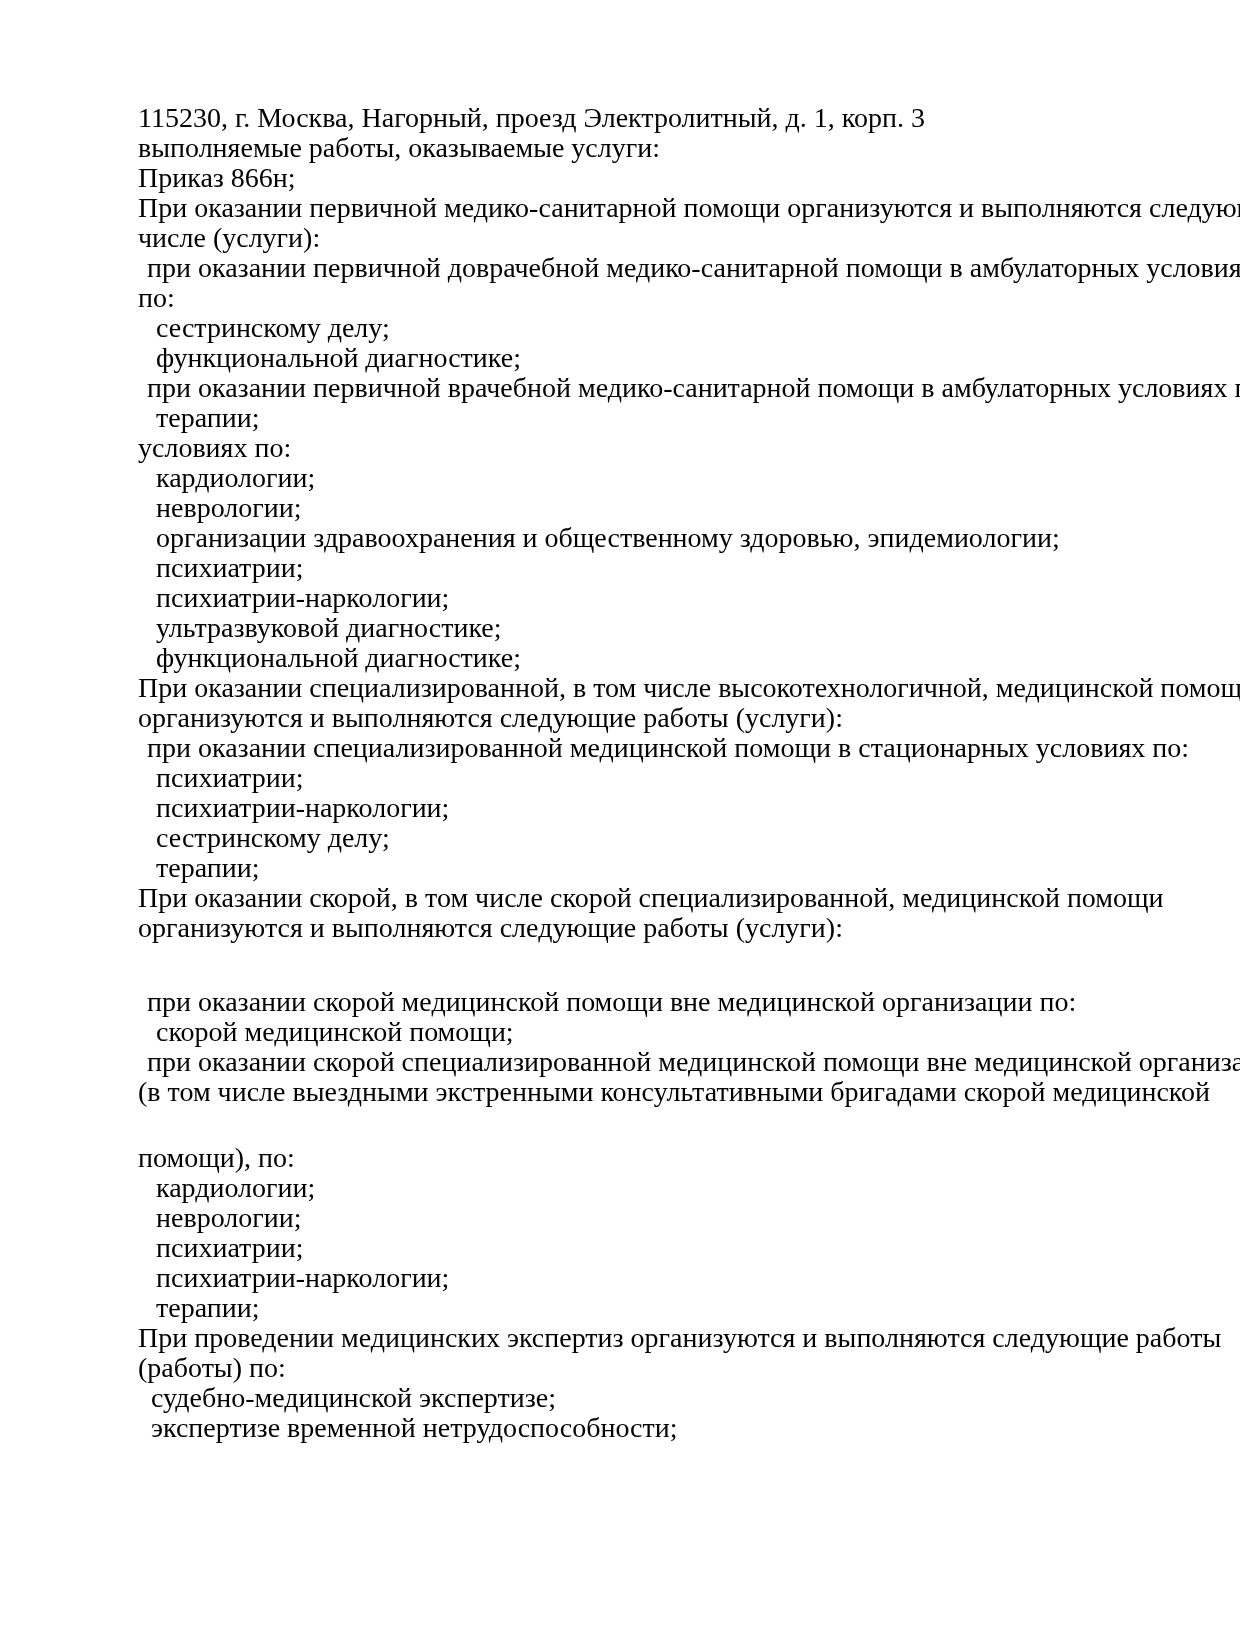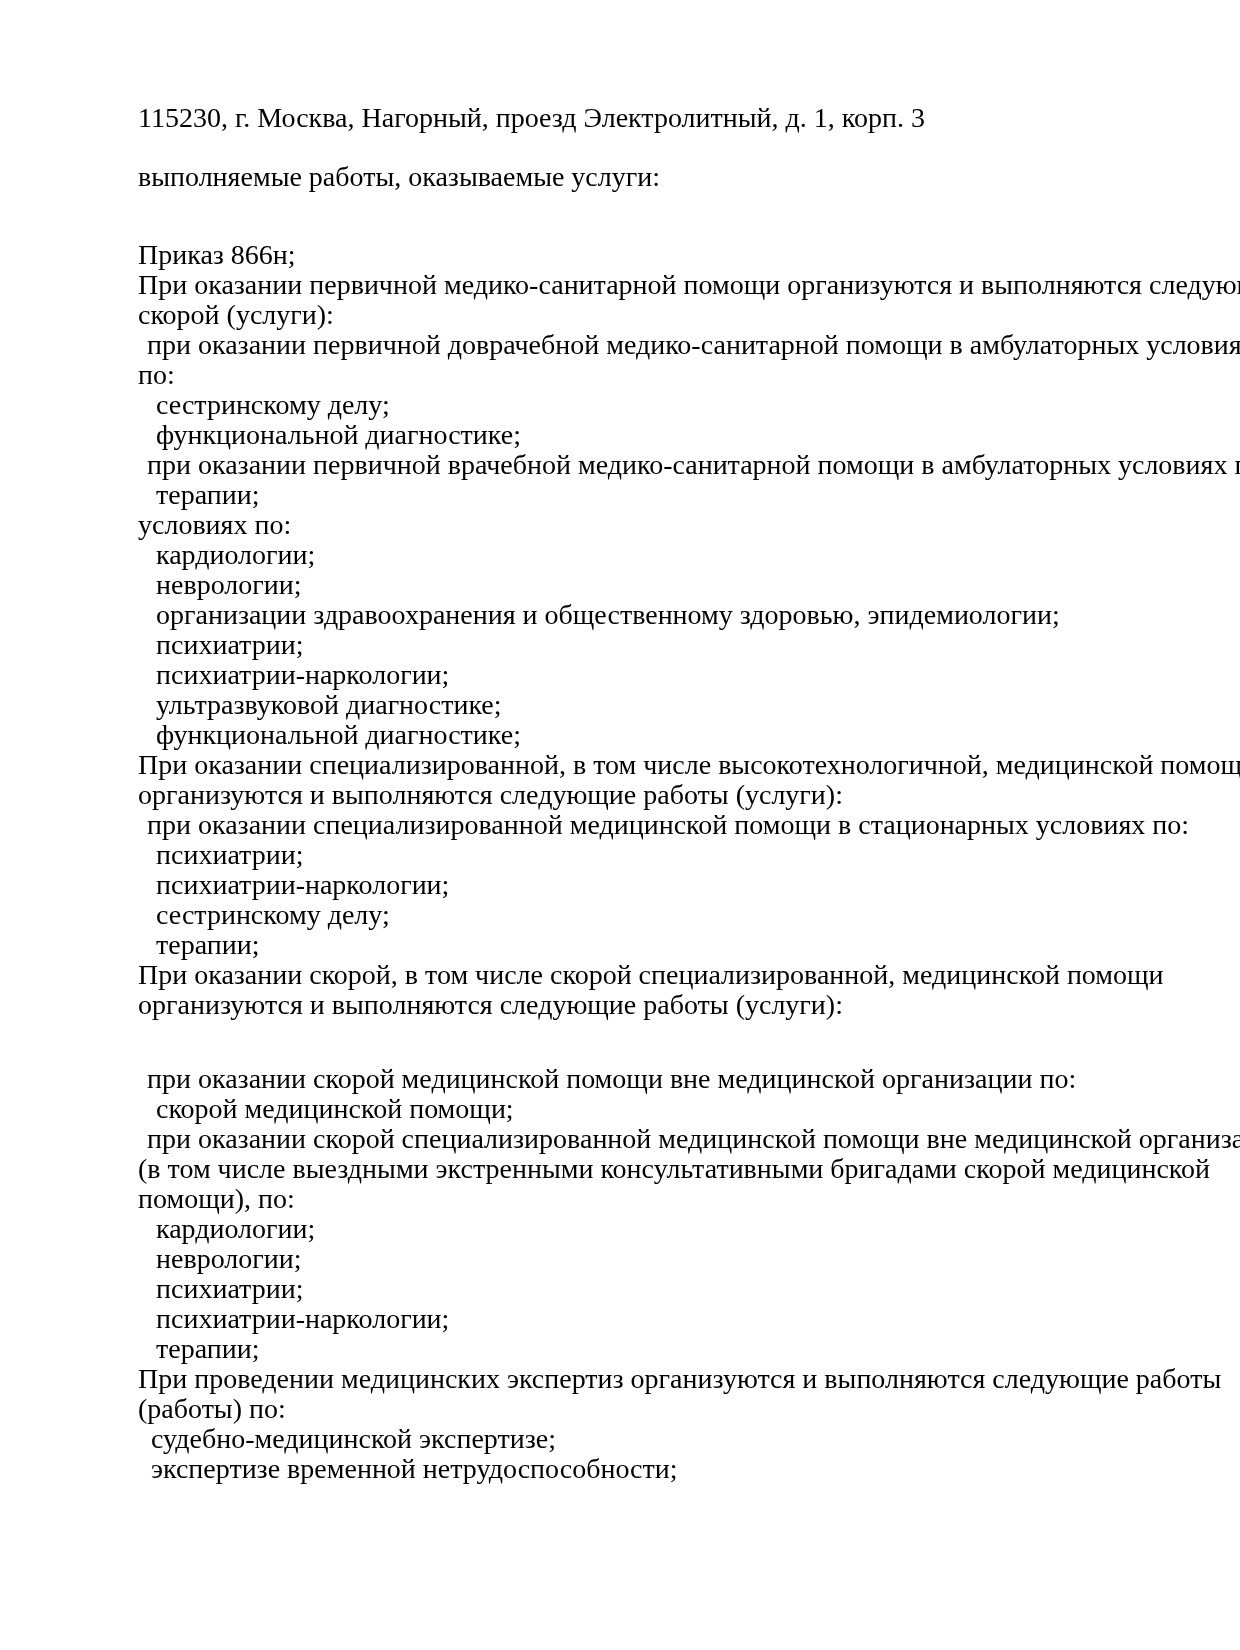--- a/index.html
+++ b/index.html
@@ -32,24 +32,24 @@
     white-space: pre;
     letter-spacing: 0;
   }
 </style>
 </head>
 <body style="background: rgb(255, 255, 255); color: rgb(0, 0, 0);">
 
 <div class="page">
   <div class="textblock" id="textblock">
       <div class="line" style="padding-left: 0px;">115230, г. Москва, Нагорный, проезд Электролитный, д. 1, корп. 3</div>
-      <div class="line" style="padding-left: 0px; margin-top: 29px;">выполняемые работы, оказываемые услуги:</div>
-      <div class="line" style="padding-left: 0px; margin-top: 48px;">Приказ 866н;</div>
+      <div class="line" style="padding-left: 0px;">выполняемые работы, оказываемые услуги:</div>
+      <div class="line" style="padding-left: 0px;">Приказ 866н;</div>
       <div class="line" style="padding-left: 0px;">При оказании первичной медико-санитарной помощи организуются и выполняются следующие</div>
-      <div class="line" style="padding-left: 0px;">скорой (услуги):</div>
+      <div class="line" style="padding-left: 0px;">числе (услуги):</div>
       <div class="line" style="padding-left: 9px;">при оказании первичной доврачебной медико-санитарной помощи в амбулаторных условиях</div>
       <div class="line" style="padding-left: 0px;">по:</div>
       <div class="line" style="padding-left: 18px;">сестринскому делу;</div>
       <div class="line" style="padding-left: 18px;">функциональной диагностике;</div>
       <div class="line" style="padding-left: 9px;">при оказании первичной врачебной медико-санитарной помощи в амбулаторных условиях по:</div>
       <div class="line" style="padding-left: 18px;">терапии;</div>
       <div class="line" style="padding-left: 0px;">условиях по:</div>
       <div class="line" style="padding-left: 18px;">кардиологии;</div>
       <div class="line" style="padding-left: 18px;">неврологии;</div>
       <div class="line" style="padding-left: 18px;">организации здравоохранения и общественному здоровью, эпидемиологии;</div>
@@ -63,21 +63,21 @@
       <div class="line" style="padding-left: 18px;">психиатрии;</div>
       <div class="line" style="padding-left: 18px;">психиатрии-наркологии;</div>
       <div class="line" style="padding-left: 18px;">сестринскому делу;</div>
       <div class="line" style="padding-left: 18px;">терапии;</div>
       <div class="line" style="padding-left: 0px;">При оказании скорой, в том числе скорой специализированной, медицинской помощи</div>
       <div class="line" style="padding-left: 0px;">организуются и выполняются следующие работы (услуги):</div>
       <div class="line" style="padding-left: 9px; margin-top: 44px;">при оказании скорой медицинской помощи вне медицинской организации по:</div>
       <div class="line" style="padding-left: 18px;">скорой медицинской помощи;</div>
       <div class="line" style="padding-left: 9px;">при оказании скорой специализированной медицинской помощи вне медицинской организации</div>
       <div class="line" style="padding-left: 0px;">(в том числе выездными экстренными консультативными бригадами скорой медицинской</div>
-      <div class="line" style="padding-left: 0px;">помощи), по:</div>
+      <div class="line" style="padding-left: 0px; margin-top: 36px;">помощи), по:</div>
       <div class="line" style="padding-left: 18px;">кардиологии;</div>
       <div class="line" style="padding-left: 18px;">неврологии;</div>
       <div class="line" style="padding-left: 18px;">психиатрии;</div>
       <div class="line" style="padding-left: 18px;">психиатрии-наркологии;</div>
       <div class="line" style="padding-left: 18px;">терапии;</div>
       <div class="line" style="padding-left: 0px;">При проведении медицинских экспертиз организуются и выполняются следующие работы</div>
       <div class="line" style="padding-left: 0px;">(работы) по:</div>
       <div class="line" style="padding-left: 13px;">судебно-медицинской экспертизе;</div>
       <div class="line" style="padding-left: 13px;">экспертизе временной нетрудоспособности;</div>
     </div>

